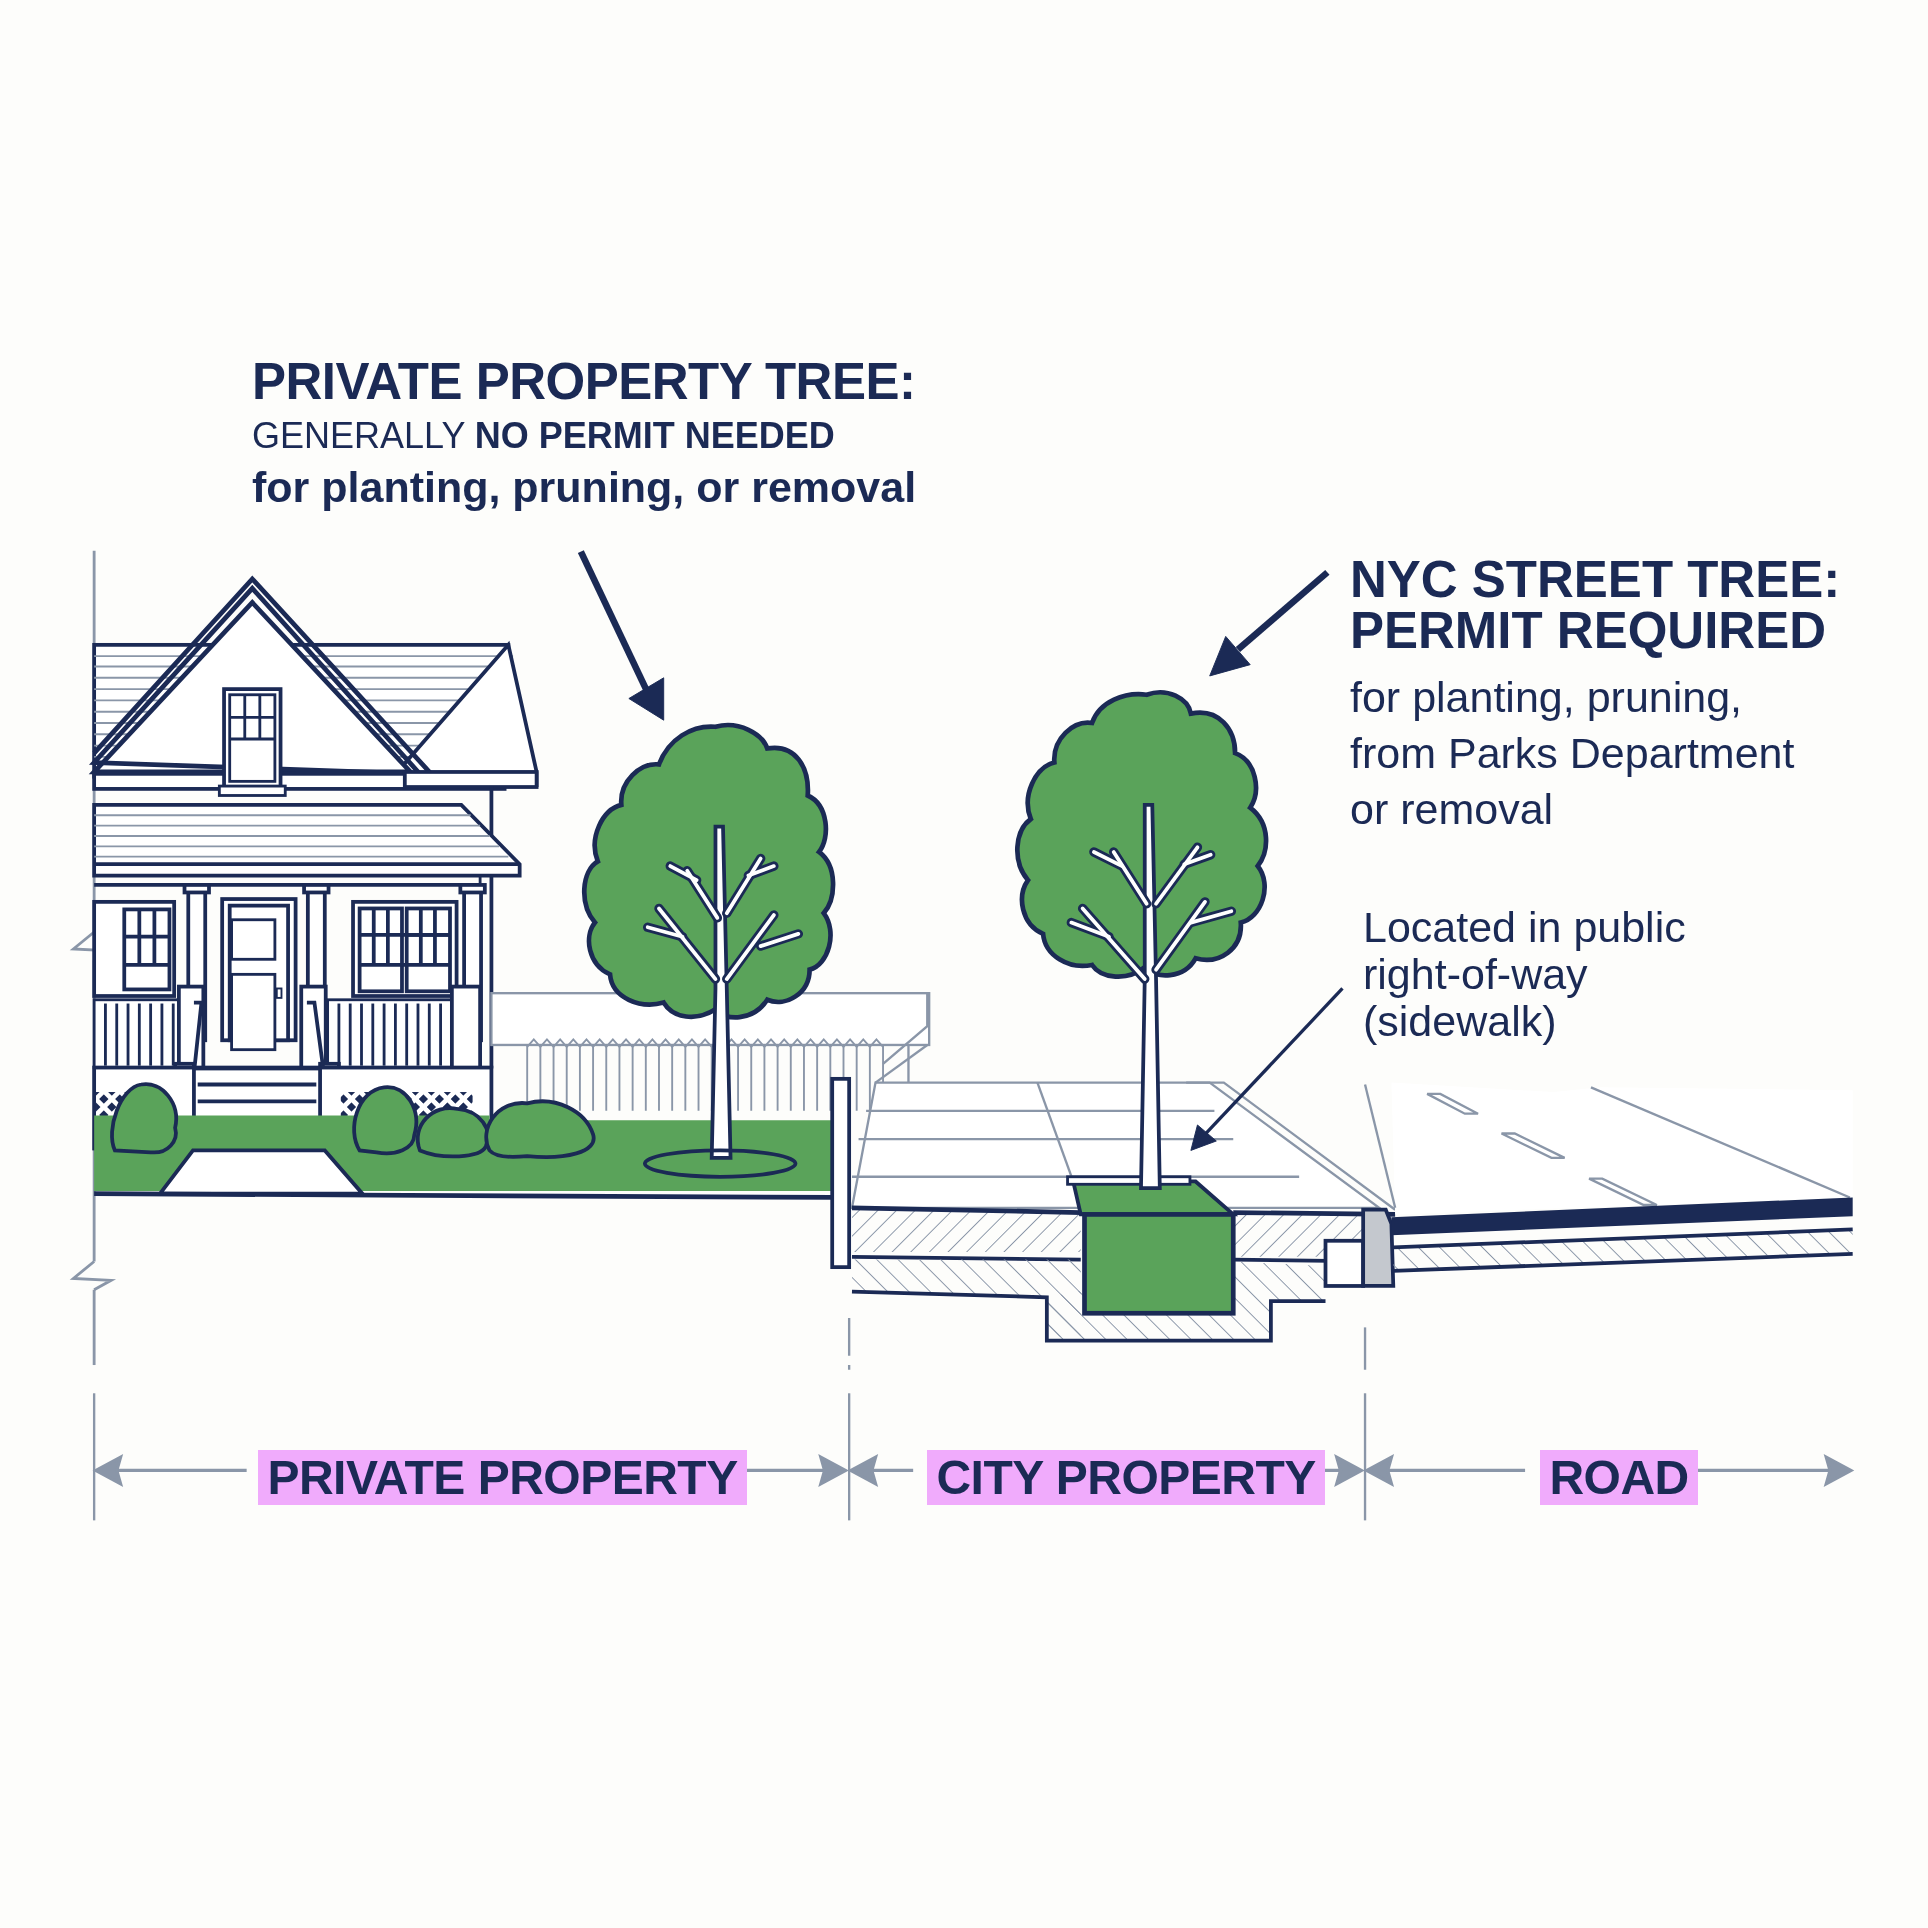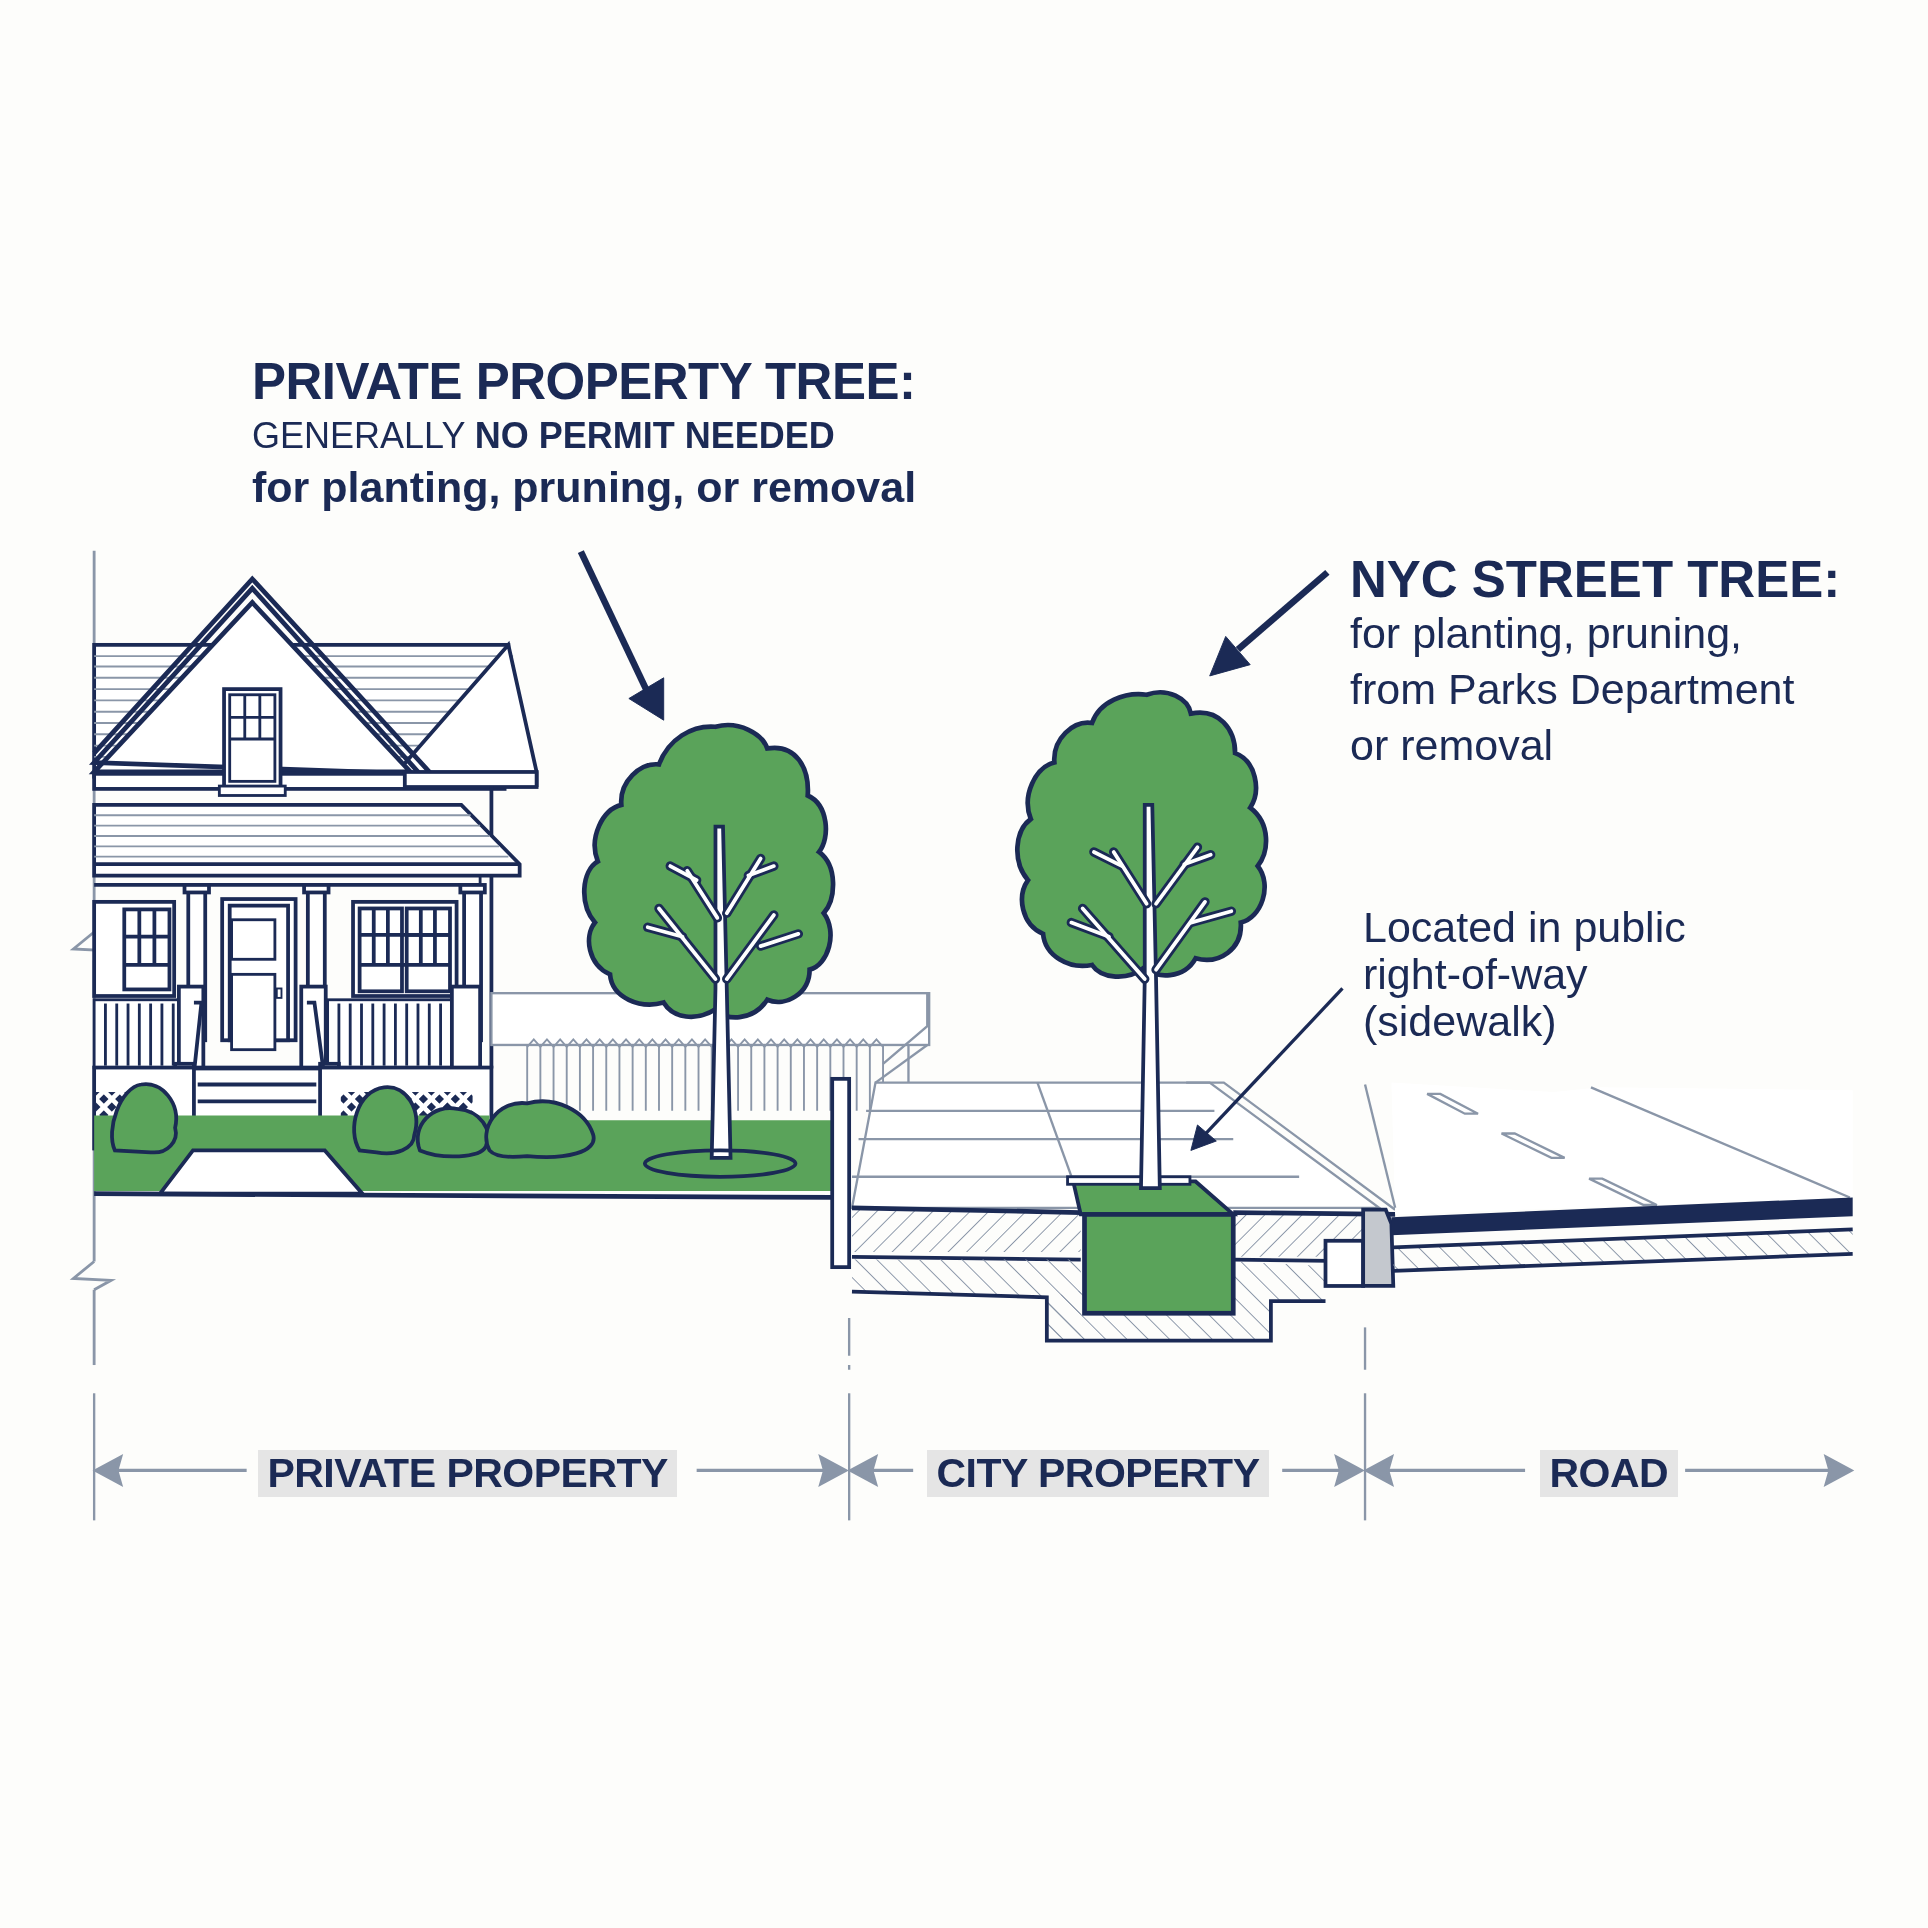--- a/index.html
+++ b/index.html
@@ -15,22 +15,22 @@
   .callout-private .h2 .bold { font-weight: 700; }
   .callout-private .sub { font-size: 43px; font-weight: 700; }
 
   .callout-street { left: 1350px; top: 554px; }
   .callout-street .h1 { font-size: 51px; font-weight: 700; }
   .callout-street .h2 { font-size: 51px; font-weight: 700; margin-bottom: 13px; }
   .callout-street .sub { font-size: 43px; font-weight: 400; line-height: 56px; }
 
   .callout-location { left: 1363px; top: 904px; font-size: 43px; line-height: 47px; }
 
-  .zone-label { position: absolute; top: 1450px; font-size: 41px; font-weight: 700;
-                letter-spacing: -0.5px; color: #1b2a55; background: #e5e5e5; padding: 0 9.4px; }
+  .zone-label { position: absolute; top: 1450px; font-size: 48px; font-weight: 700;
+                letter-spacing: -0.5px; color: #1b2a55; background: #f0abfc; padding: 0 9.4px; }
   .zone-private { left: 258px; }
   .zone-city { left: 927px; }
   .zone-road { left: 1540px; }
 </style>
 </head>
 <body>
 
 <div class="stage">
 
 <svg class="illus" width="1928" height="1928" viewBox="0 0 2048 2048">
@@ -349,20 +349,21 @@
   <div class="h1">PRIVATE PROPERTY TREE:</div>
   <div class="h2">
     <span class="light">GENERALLY</span>
     <span class="bold">NO PERMIT NEEDED</span>
   </div>
   <div class="sub">for planting, pruning, or removal</div>
 </div>
 
 <div class="label callout-street">
   <div class="h1">NYC STREET TREE:</div>
+  <div class="h2">PERMIT REQUIRED</div>
   <div class="sub">for planting, pruning,</div>
   <div class="sub">from Parks Department</div>
   <div class="sub">or removal</div>
 </div>
 
 <div class="label callout-location">
   <div>Located in public</div>
   <div>right-of-way</div>
   <div>(sidewalk)</div>
 </div>

